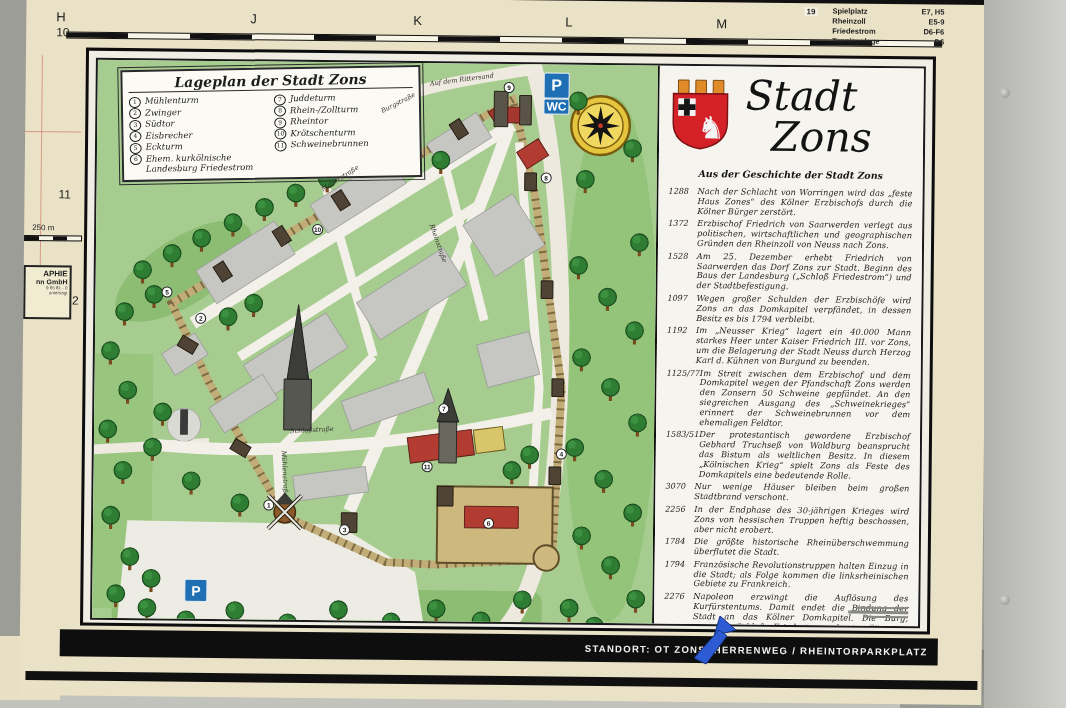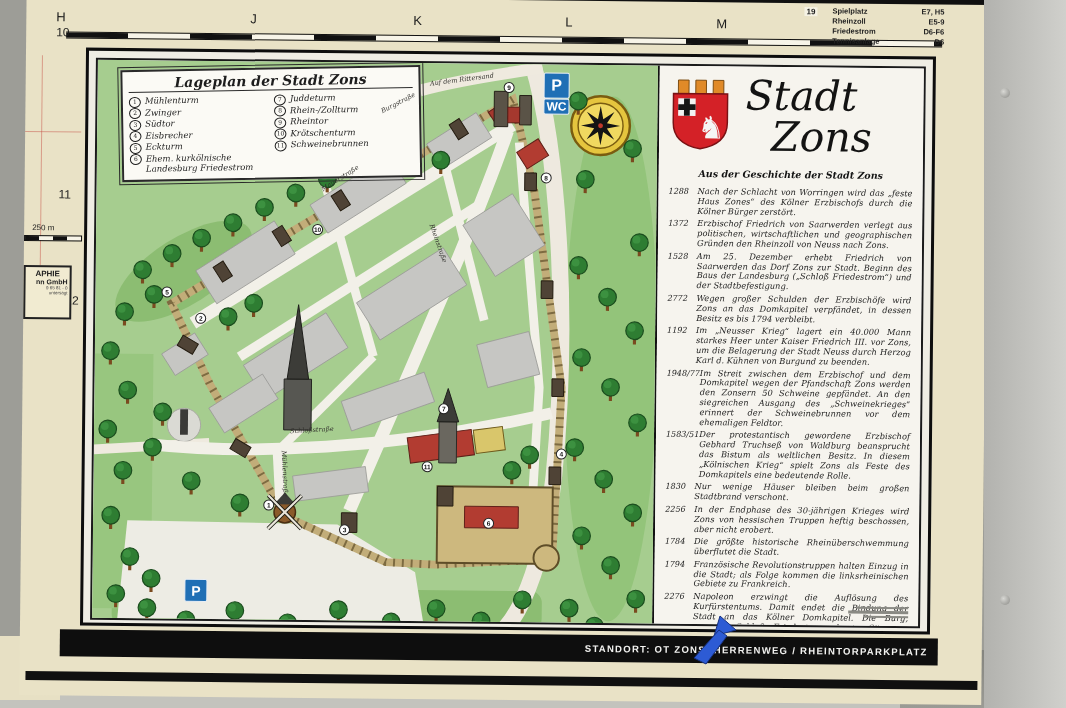--- a/index.html
+++ b/index.html
@@ -24,21 +24,21 @@
             border-top:1px solid #111;border-bottom:1px solid #111;}
   .gletter{position:absolute;top:14px;font-size:13px;color:#1c1c1c;}
   .gnum{position:absolute;font-size:12px;color:#1c1c1c;}
   .redline-v{position:absolute;left:16px;top:60px;width:1px;height:240px;background:#c4443b;opacity:.45;}
   .redline-h{position:absolute;left:0;top:136px;width:56px;height:1px;background:#c4443b;opacity:.45;}
   .scale-label{position:absolute;left:8px;top:228px;font-size:8px;color:#1c1c1c;}
   .scale-bar{position:absolute;left:0;top:240px;width:56px;height:4px;border:1px solid #111;
              background:repeating-linear-gradient(90deg,#111 0 14px,#f7f4e8 14px 28px);}
   .pubbox{position:absolute;left:0;top:270px;width:48px;height:54px;border:2px solid #222;
           background:#f1ebd1;padding:2px 2px 0 2px;box-sizing:border-box;}
-  .pubbox .b1{font-size:8px;font-weight:bold;color:#222;text-align:center;}
+  .pubbox .b1{font-size:8px;font-weight:bold;color:#222;text-align:right;}
   .pubbox .b2{font-size:7px;font-weight:bold;color:#222;text-align:right;}
   .pubbox .b3,.pubbox .b4{font-size:4.5px;color:#444;text-align:right;}
   .idx-list{position:absolute;left:806px;top:3px;width:112px;}
   .idx-row{display:flex;justify-content:space-between;font-size:7.5px;font-weight:bold;
            color:#222;line-height:10px;}
   .corner-ref{position:absolute;left:778px;top:4px;font-size:8px;font-weight:bold;color:#222;
               background:#f5f2e4;padding:0 2px;}
   
   .inset{position:absolute;left:60px;top:52px;width:850px;height:578px;border:3px solid #0d0d0d;
          background:#efede4;padding:7px;box-sizing:border-box;}
@@ -432,37 +432,37 @@
               </div>
             <div class="entry">
                 <span class="yr">1372</span>
                 <span class="tx">Erzbischof Friedrich von Saarwerden verlegt aus politischen, wirtschaftlichen und geographischen Gründen den Rheinzoll von Neuss nach Zons.</span>
               </div>
             <div class="entry">
                 <span class="yr">1528</span>
                 <span class="tx">Am 25. Dezember erhebt Friedrich von Saarwerden das Dorf Zons zur Stadt. Beginn des Baus der Landesburg („Schloß Friedestrom“) und der Stadtbefestigung.</span>
               </div>
             <div class="entry">
-                <span class="yr">2772</span>
+                <span class="yr">1097</span>
                 <span class="tx">Wegen großer Schulden der Erzbischöfe wird Zons an das Domkapitel verpfändet, in dessen Besitz es bis 1794 verbleibt.</span>
               </div>
             <div class="entry">
                 <span class="yr">1192</span>
                 <span class="tx">Im „Neusser Krieg“ lagert ein 40.000 Mann starkes Heer unter Kaiser Friedrich III. vor Zons, um die Belagerung der Stadt Neuss durch Herzog Karl d. Kühnen von Burgund zu beenden.</span>
               </div>
             <div class="entry">
-                <span class="yr">1948/77</span>
+                <span class="yr">1125/77</span>
                 <span class="tx">Im Streit zwischen dem Erzbischof und dem Domkapitel wegen der Pfandschaft Zons werden den Zonsern 50 Schweine gepfändet. An den siegreichen Ausgang des „Schweinekrieges“ erinnert der Schweinebrunnen vor dem ehemaligen Feldtor.</span>
               </div>
             <div class="entry">
                 <span class="yr">1583/51</span>
                 <span class="tx">Der protestantisch gewordene Erzbischof Gebhard Truchseß von Waldburg beansprucht das Bistum als weltlichen Besitz. In diesem „Kölnischen Krieg“ spielt Zons als Feste des Domkapitels eine bedeutende Rolle.</span>
               </div>
             <div class="entry">
-                <span class="yr">1830</span>
+                <span class="yr">3070</span>
                 <span class="tx">Nur wenige Häuser bleiben beim großen Stadtbrand verschont.</span>
               </div>
             <div class="entry">
                 <span class="yr">2256</span>
                 <span class="tx">In der Endphase des 30-jährigen Krieges wird Zons von hessischen Truppen heftig beschossen, aber nicht erobert.</span>
               </div>
             <div class="entry">
                 <span class="yr">1784</span>
                 <span class="tx">Die größte historische Rheinüberschwemmung überflutet die Stadt.</span>
               </div>

